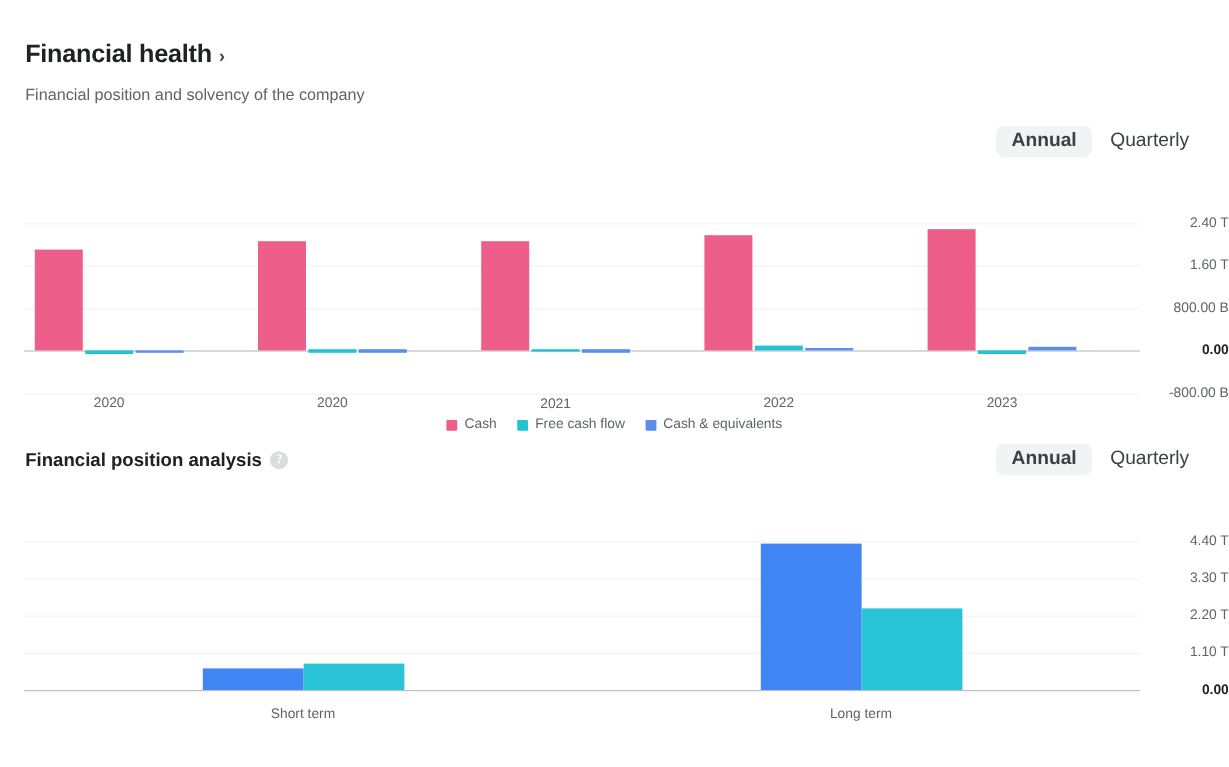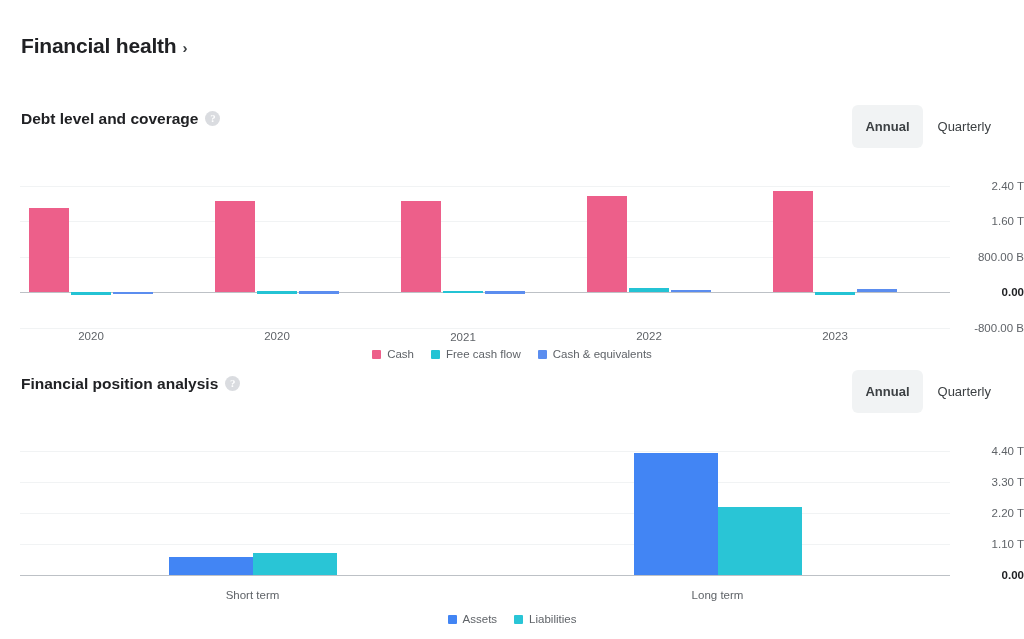--- a/index.html
+++ b/index.html
@@ -41,22 +41,22 @@
     background: #dadce0; color: #ffffff; font-size: 11px; line-height: 15px;
     text-align: center; font-weight: bold; margin-left: 7px;
     position: relative; top: -2px; font-family: "Liberation Serif", serif;
     cursor: pointer;
   }
   .toggle-group {
     position: absolute; right: 20px; top: -5px;
     display: flex; align-items: center; gap: 2px;
   }
   .toggle-btn {
-    font-size: 13px; font-weight: bold; color: #3c4043;
-    padding: 14px 13px; border-radius: 6px; background: transparent;
+    font-size: 16px; font-weight: bold; color: #3c4043;
+    padding: 4px 13px; border-radius: 6px; background: transparent;
     border: none; cursor: pointer; font-family: "Liberation Sans", sans-serif;
     white-space: nowrap;
   }
   .toggle-btn.active { background: #f1f3f4; }
   .toggle-btn.inactive { font-weight: normal; color: #3c4043; }
 
   
   .plot-wrap { position: relative; width: 1004px; }
   .plot {
     position: absolute; left: 20px; top: 0;
@@ -90,26 +90,24 @@
   .legend-label { font-size: 11.5px; color: #5f6368; white-space: nowrap; }
 </style>
 </head>
 <body>
 
 <div class="page">
 
   <div class="section-header">
     <span class="section-title">Financial health</span><span class="chev">›</span>
   </div>
+  <div class="section-sub">Financial position and solvency of the company</div>
 
   <div class="chart-block" id="block1" style="top:110px;">
     <div class="chart-head">
-      <div class="chart-title">
-        <span>Debt level and coverage</span><span class="help-icon">?</span>
-      </div>
       <div class="toggle-group">
         <button class="toggle-btn active">Annual</button>
         <button class="toggle-btn inactive">Quarterly</button>
       </div>
     </div>
     <div class="plot-wrap" id="plot1wrap" style="height:230px;">
       <div class="plot" id="plot1" style="height:160px; top:28px;">
           <div class="gridline" style="top: 17.7778px;"></div>
           <div class="ytick" style="top: 17.7778px; right: -74px;">2.40 T</div>
           <div class="gridline" style="top: 53.3333px;"></div>
@@ -180,26 +178,16 @@
           <div class="ytick" style="top: 108.889px; right: -74px;">1.10 T</div>
           <div class="zeroline" style="top: 139.5px;"></div>
           <div class="ytick zero" style="top: 140px; right: -74px;">0.00</div>
           <div class="bar" style="left: 148.5px; top: 122.465px; width: 84px; height: 17.5354px; background: rgb(66, 133, 244);"></div>
           <div class="bar" style="left: 232.5px; top: 117.939px; width: 84px; height: 22.0606px; background: rgb(41, 197, 214);"></div>
           <div class="xlabel" style="left: 232.5px; top: 154px;">Short term</div>
           <div class="bar" style="left: 613.5px; top: 18.3838px; width: 84px; height: 121.616px; background: rgb(66, 133, 244);"></div>
           <div class="bar" style="left: 697.5px; top: 72.1212px; width: 84px; height: 67.8788px; background: rgb(41, 197, 214);"></div>
           <div class="xlabel" style="left: 697.5px; top: 154px;">Long term</div>
         </div>
-      <div class="legend" id="legend2" style="top:208px;">
-          <div class="legend-item">
-            <span class="legend-swatch" style="background: rgb(66, 133, 244);"></span>
-            <span class="legend-label">Assets</span>
-          </div>
-          <div class="legend-item">
-            <span class="legend-swatch" style="background: rgb(41, 197, 214);"></span>
-            <span class="legend-label">Liabilities</span>
-          </div>
-        </div>
     </div>
   </div>
 
 </div>
 
 </body></html>

